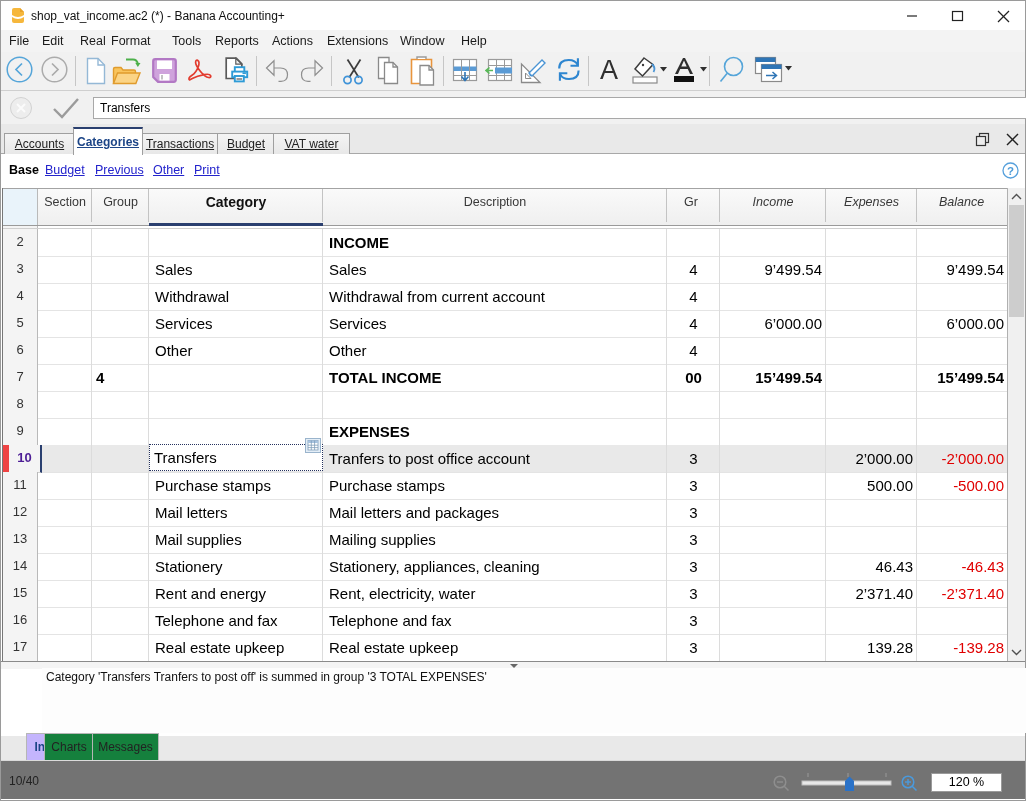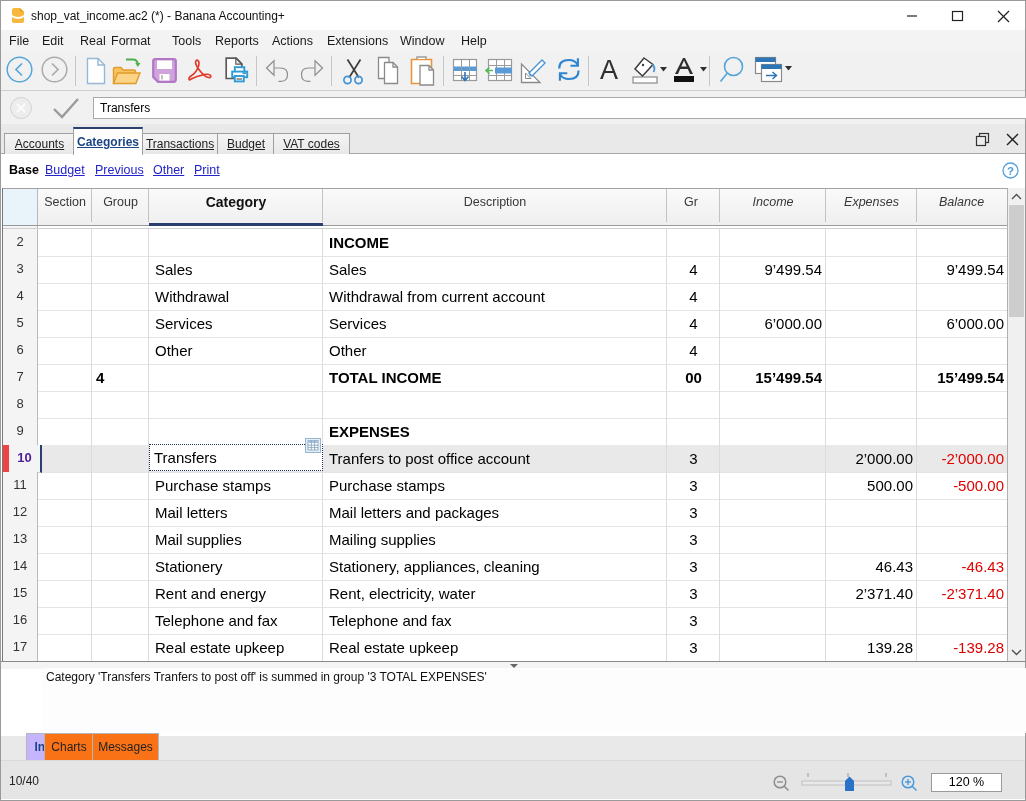--- a/index.html
+++ b/index.html
@@ -55,23 +55,23 @@
 .c-bal{left:913px;width:88px;text-align:right;}
 .neg{color:#e00000;}
 .b{font-weight:bold;}
 
 #vscroll{left:1008px;top:188px;width:17px;height:473px;background:#f0f0f0;}
 
 #splitter{left:1px;top:661px;width:1024px;height:7px;background:#f4f4f4;border-top:1px solid #8a8a8a;}
 #infopanel{left:1px;top:668px;width:1024px;height:65px;background:#fdfdfd;margin-left:41px;}
 #btabs{left:1px;top:733px;width:1024px;height:27px;}
 .btab{position:absolute;top:0;height:26px;line-height:26px;font-size:12px;color:#222;
-  background:#f97316;border:1px solid #b6b6b6;text-align:center;}
+  background:#15803d;border:1px solid #b6b6b6;text-align:center;}
 .btab.active{color:#1c4587;font-weight:bold;border-bottom:3px solid #2a3f6f;background:#c4b5fd;margin-left:22px;}
-#statusbar{left:1px;top:760px;width:1024px;height:39px;background:#e5e5e5;border-top:1px solid #dadada;box-sizing:border-box;}
+#statusbar{left:1px;top:760px;width:1024px;height:39px;background:#737373;border-top:1px solid #dadada;box-sizing:border-box;}
 </style>
 </head>
 <body>
 <div id="frame"></div>
 
 <div class="abs" id="titlebar">
   <svg class="abs" style="left:10px;top:6px" width="14" height="17" viewBox="0 0 14 17">
     <path d="M1 3 Q1 1 3 1 L9 1 L13 5 L13 14 Q13 16 11 16 L3 16 Q1 16 1 14 Z" fill="#f6b73c"></path>
     <path d="M9 1 L13 5 L9 5 Z" fill="#e8a32a"></path>
     <path d="M1 8 Q7 12 13 8 L13 10 Q7 14 1 10 Z" fill="#ffffff"></path>
@@ -250,21 +250,21 @@
     <path d="M3 14 L11 22 L27 4" fill="none" stroke="#9b9b9b" stroke-width="2.4"></path>
   </svg>
   <div id="editinput">Transfers</div>
 </div>
 
 <div class="abs" id="tabbar">
   <div class="tab" style="left:3px;width:69px">Accounts</div>
   <div class="tab active" style="left:72px;width:68px">Categories</div>
   <div class="tab" style="left:140px;width:76px">Transactions</div>
   <div class="tab" style="left:216px;width:56px">Budget</div>
-  <div class="tab" style="left:272px;width:75px">VAT codes</div>
+  <div class="tab" style="left:272px;width:75px">VAT water</div>
   <svg class="abs" style="left:973px;top:8px" width="50" height="18" viewBox="0 0 50 18">
     <rect x="5.5" y="1.5" width="9" height="9" fill="none" stroke="#333" stroke-width="1.2"></rect>
     <rect x="2.5" y="4.5" width="9" height="9" fill="#ececec" stroke="#333" stroke-width="1.2"></rect>
     <line x1="33" y1="2" x2="44" y2="13" stroke="#222" stroke-width="1.4"></line>
     <line x1="44" y1="2" x2="33" y2="13" stroke="#222" stroke-width="1.4"></line>
   </svg>
 </div>
 
 <div class="abs" id="linksrow">
   <div class="abs" style="left:8px;top:9px;font-size:12.5px;font-weight:bold;color:#000">Base</div>

